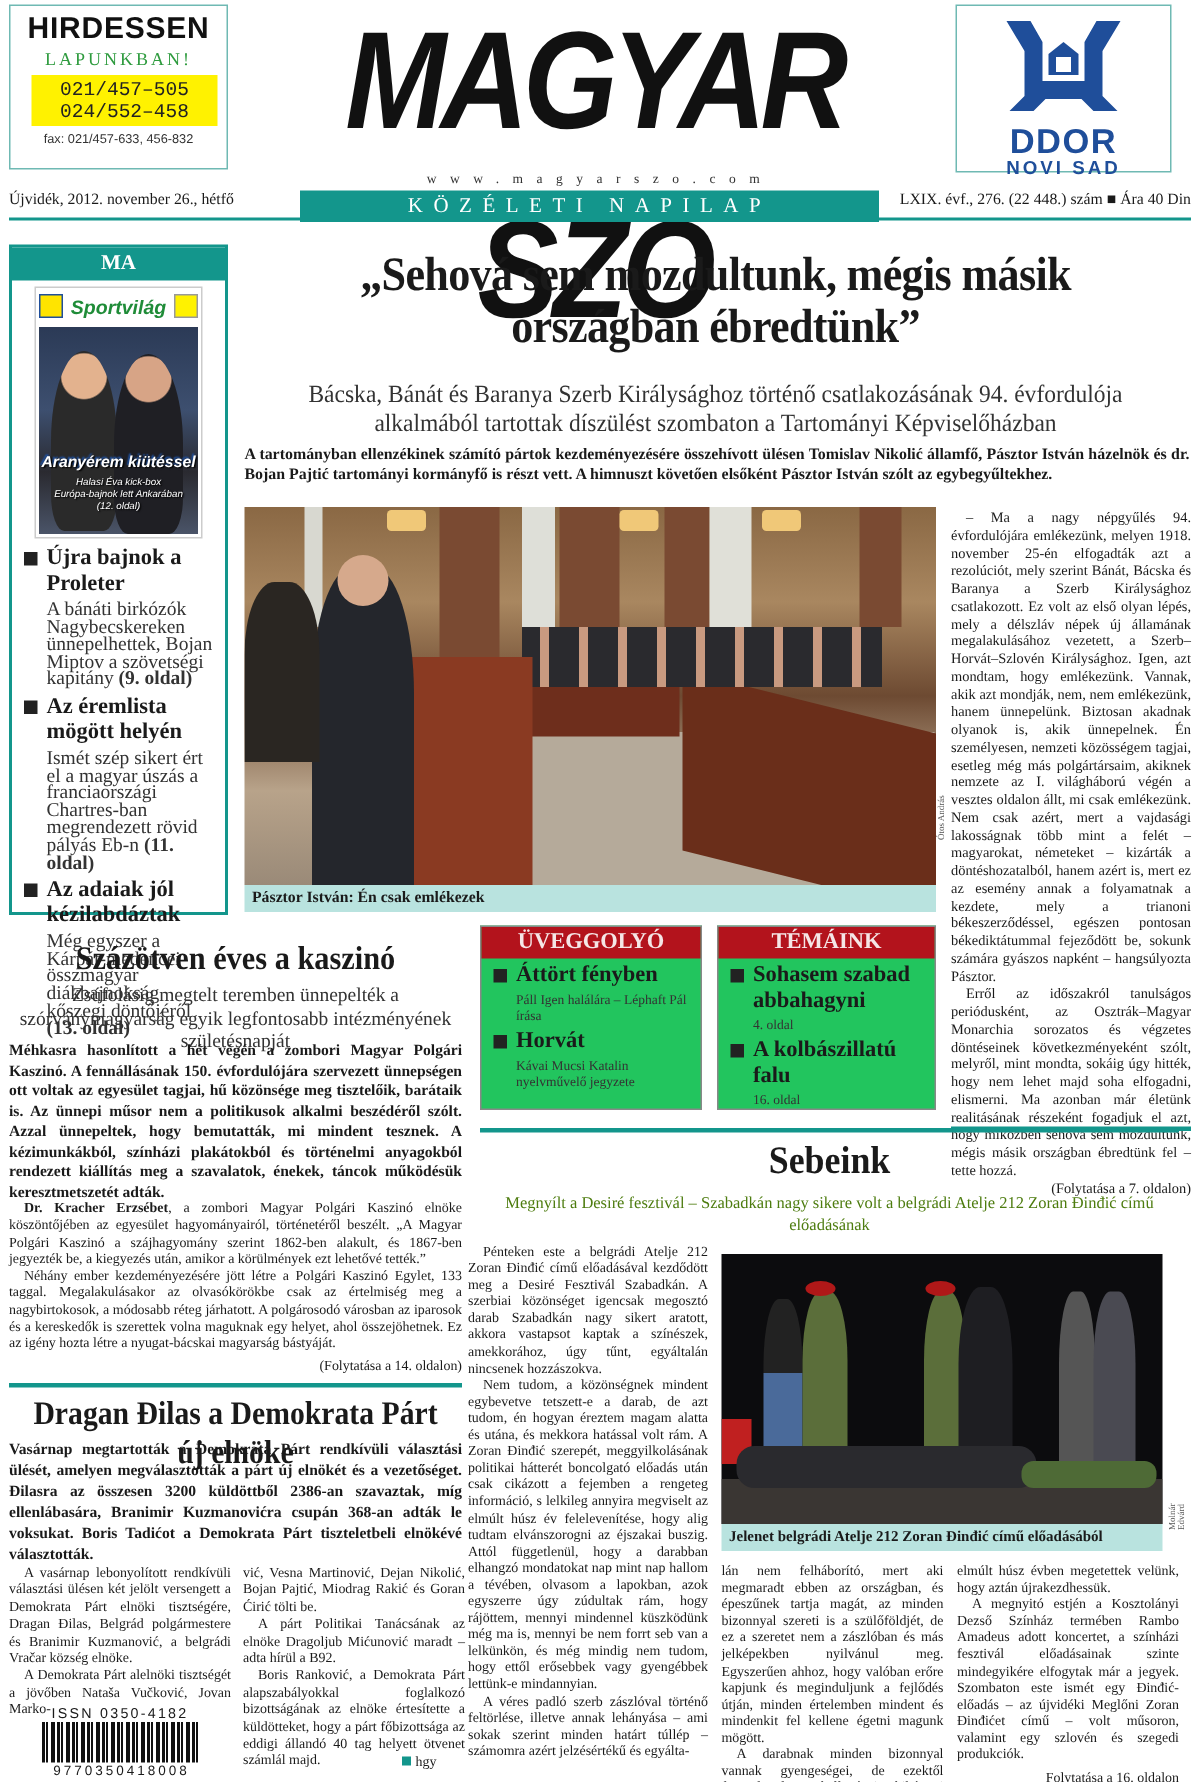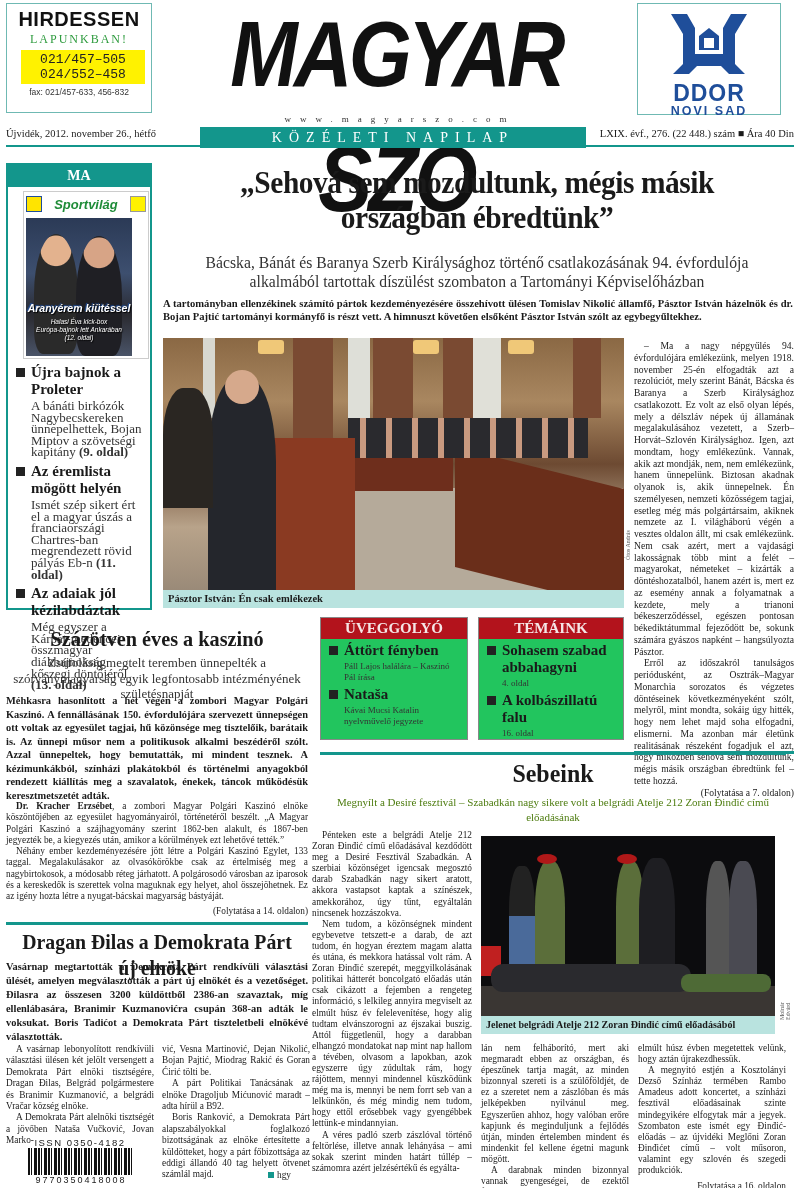--- a/index.html
+++ b/index.html
@@ -29,21 +29,21 @@
   #header-rule-right { left: 586px; top: 145px; width: 208px; height: 2px; }
 
   
   #ddor-box { left: 637px; top: 3px; width: 144px; height: 112px; border: 1px solid #6fb9b3; background: #fff; text-align: center; }
   #ddor-name { font-family: "Liberation Sans", "DejaVu Sans", sans-serif; font-weight: 900; font-size: 23px; color: #1f4e9a; line-height: 22px; letter-spacing: 1px; margin-top: 2px; }
   #ddor-city { font-family: "Liberation Sans", "DejaVu Sans", sans-serif; font-weight: bold; font-size: 12.5px; color: #1f4e9a; letter-spacing: 2px; }
 
   
   #ma-box { left: 6px; top: 163px; width: 146px; height: 447px; border: 2px solid #13968c; }
   #ma-header { height: 22px; color: #fff; font-weight: bold; font-size: 14px; text-align: center; line-height: 22px; }
-  #sportvilag-cover { margin: 4px 0 0 15px; width: 126px; height: 168px; border: 1px solid #ccc; position: relative; background: #fff; }
+  #sportvilag-cover { margin: 4px 0 0 15px; width: 112px; height: 168px; border: 1px solid #ccc; position: relative; background: #fff; }
   #sv-mast { height: 24px; display: flex; align-items: center; justify-content: space-between; padding: 0 2px; }
   #sv-mast .logo-sq { width: 16px; height: 16px; background: #ffe400; border: 1px solid #1f4e9a; }
   #sv-title { font-family: "Liberation Sans", "DejaVu Sans", sans-serif; font-weight: 900; font-style: italic; color: #1f8c38; font-size: 13px; }
   #sv-photo { position: absolute; left: 2px; top: 26px; width: 106px; height: 138px; background: linear-gradient(180deg, #2b3a56 0%, #3d4f6f 40%, #2a2a30 70%, #4a5468 100%); overflow: hidden; }
   .person { position: absolute; border-radius: 50% 50% 20% 20%; }
   #sv-headline { position: absolute; left: 0; right: 0; top: 84px; text-align: center; color: #fff; font-family: "Liberation Sans", "DejaVu Sans", sans-serif; font-weight: bold; font-style: italic; font-size: 10.5px; text-shadow: 1px 1px 1px #000, -1px -1px 1px #1f4e9a; }
   #sv-sub { position: absolute; left: 0; right: 0; top: 100px; text-align: center; color: #fff; font-family: "Liberation Sans", "DejaVu Sans", sans-serif; font-style: italic; font-size: 6.5px; line-height: 8px; text-shadow: 1px 1px 1px #000; }
   .ma-item { padding: 0 6px 0 8px; margin-top: 5px; }
   .ma-item-title { display: flex; font-size: 15px; font-weight: bold; line-height: 17px; }
   .bullet-sq { display: inline-block; width: 9px; height: 9px; background: #222; margin: 4px 6px 0 0; flex-shrink: 0; }
@@ -246,26 +246,26 @@
 <div id="barcode" class="abs"></div>
 <div id="barcode-num" class="abs">9770350418008</div>
 
 <div id="uveg-box" class="abs boxed">
   <div class="box-header red">ÜVEGGOLYÓ</div>
   <div class="box-item">
     <div class="box-item-title">
         <span class="bullet-sq"></span>
         <span>Áttört fényben</span>
       </div>
-    <div class="box-item-desc">Páll Lajos halálára – Kaszinó Pál írása</div>
+    <div class="box-item-desc">Páll Igen halálára – Léphaft Pál írása</div>
   </div>
   <div class="box-item">
     <div class="box-item-title">
         <span class="bullet-sq"></span>
-        <span>Nataša</span>
+        <span>Horvát</span>
       </div>
     <div class="box-item-desc">Kávai Mucsi Katalin nyelvművelő jegyzete</div>
   </div>
 </div>
 
 <div id="temaink-box" class="abs boxed">
   <div class="box-header red">TÉMÁINK</div>
   <div class="box-item">
     <div class="box-item-title">
         <span class="bullet-sq"></span>

